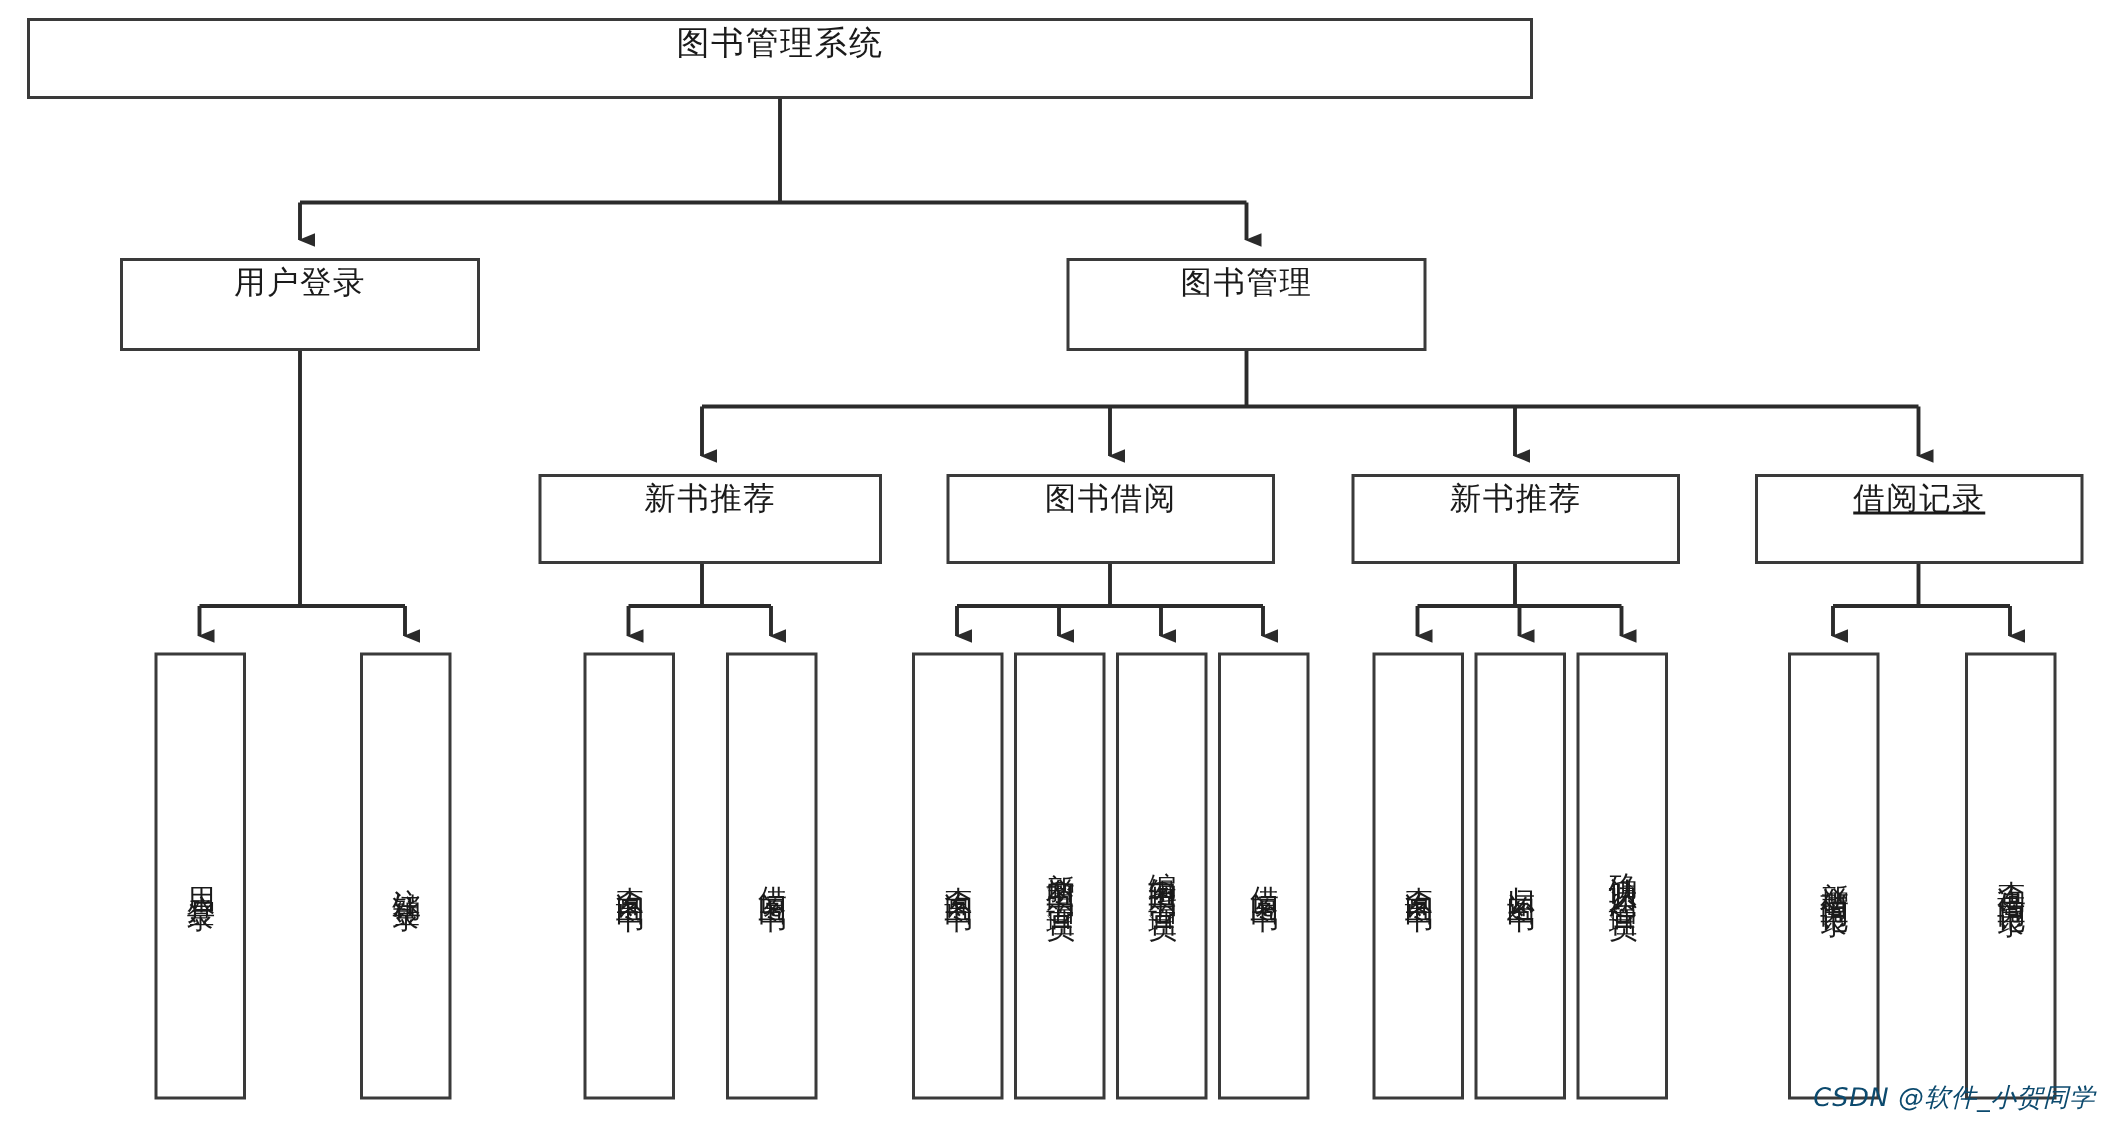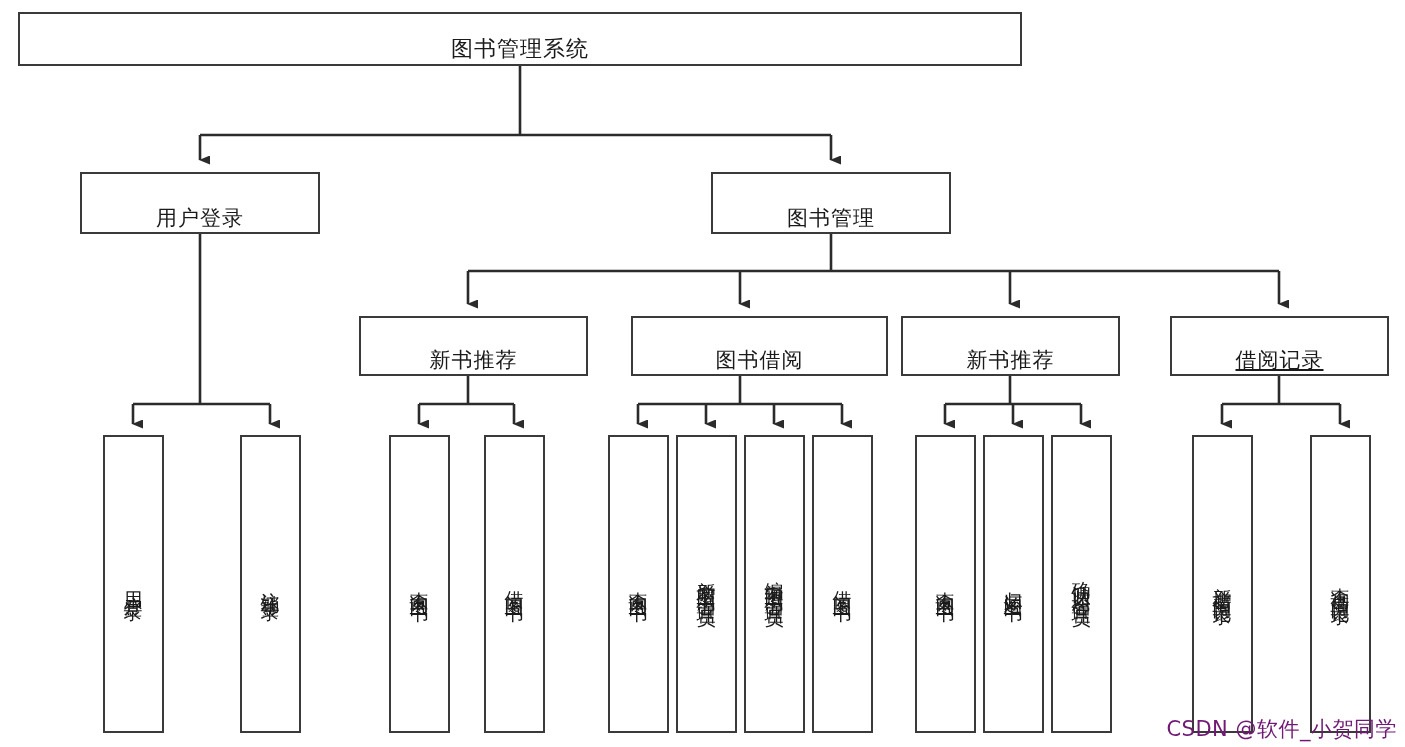--- a/index.html
+++ b/index.html
@@ -25,21 +25,21 @@
     width: 1405px;
     height: 747px;
     pointer-events: none;
   }
   .node {
     position: absolute;
     box-sizing: border-box;
     background: #ffffff;
     border: 2px solid #3a3a3a;
     display: flex;
-    align-items: flex-end;
+    align-items: flex-start;
     justify-content: center;
     color: #1a1a1a;
   }
   .node.h {
     
     font-size: 21px;
     letter-spacing: 1px;
   }
   .node.root {
     font-size: 22px;
@@ -58,25 +58,26 @@
     white-space: nowrap;
     text-align: center;
   }
   .htext {
     white-space: nowrap;
   }
   #watermark {
     position: absolute;
     right: 8px;
     bottom: 4px;
-    font-size: 21px;
-    color: #701a75;
+    font-size: 17px;
+    color: #0c4a6e;
     letter-spacing: 0.5px;
     white-space: nowrap;
     user-select: none;
+    font-style: italic;
   }
 </style>
 </head>
 <body>
 
 <div id="canvas">
 
   <svg id="edges" viewBox="0 0 1405 747" width="1405" height="747">
     <defs>
       <marker id="arr" markerWidth="9" markerHeight="11" refX="4.5" refY="10" orient="auto" markerUnits="userSpaceOnUse">
@@ -134,21 +135,21 @@
   <div class="node h" style="left:80px; top:172px; width:240px; height:62px;">
     <span class="htext">用户登录</span>
   </div>
   <div class="node h" style="left:711px; top:172px; width:240px; height:62px;">
     <span class="htext">图书管理</span>
   </div>
 
   <div class="node h" style="left:359px; top:316px; width:229px; height:60px;">
     <span class="htext">新书推荐</span>
   </div>
-  <div class="node h" style="left:631px; top:316px; width:257px; height:60px;">
+  <div class="node h" style="left:631px; top:316px; width:219px; height:60px;">
     <span class="htext">图书借阅</span>
   </div>
   <div class="node h" style="left:901px; top:316px; width:219px; height:60px;">
     <span class="htext">新书推荐</span>
   </div>
   <div class="node h" style="left:1170px; top:316px; width:219px; height:60px;text-decoration:underline;">
     <span class="htext">借阅记录</span>
   </div>
 
   <div class="node v" style="left:103px; top:435px; width:61px; height:298px;">

